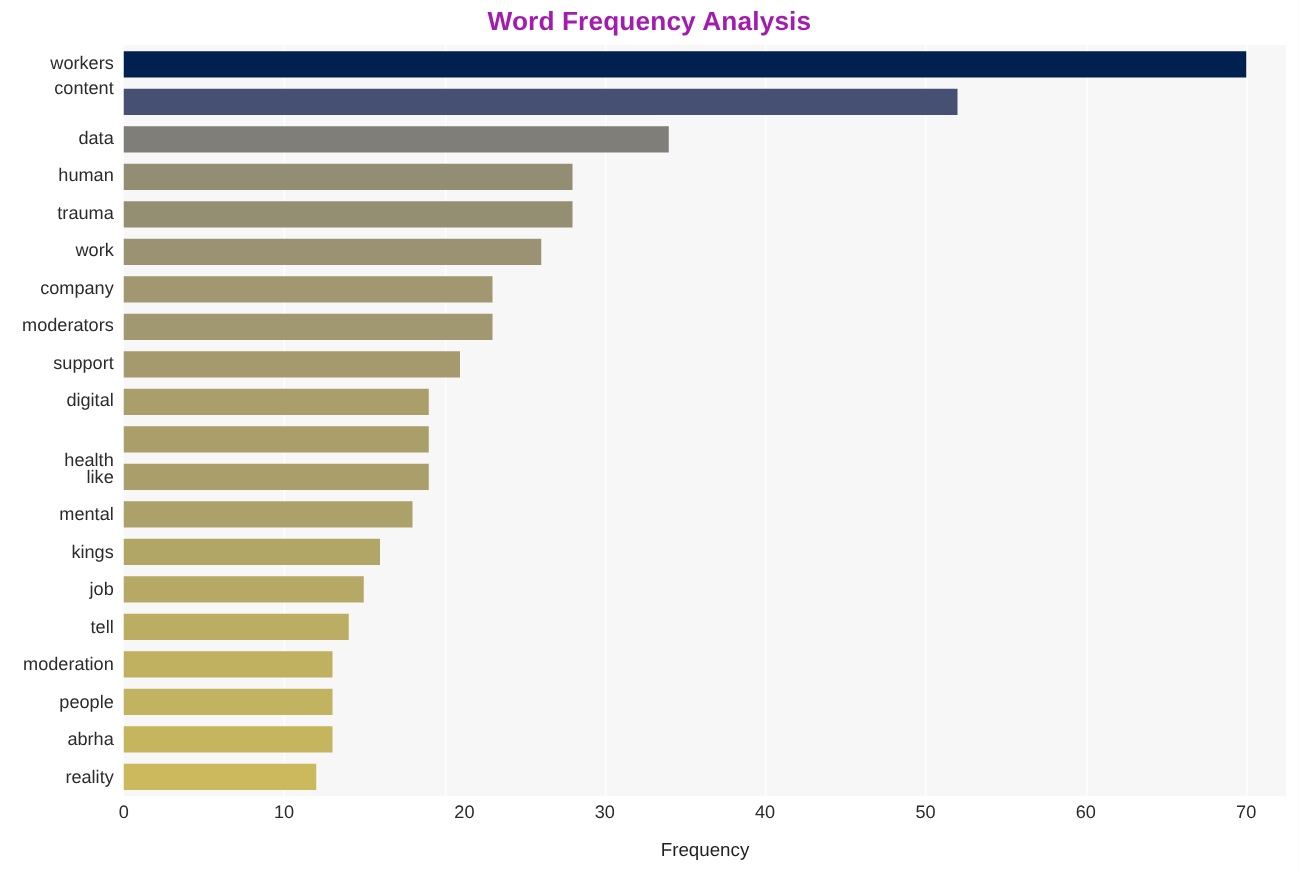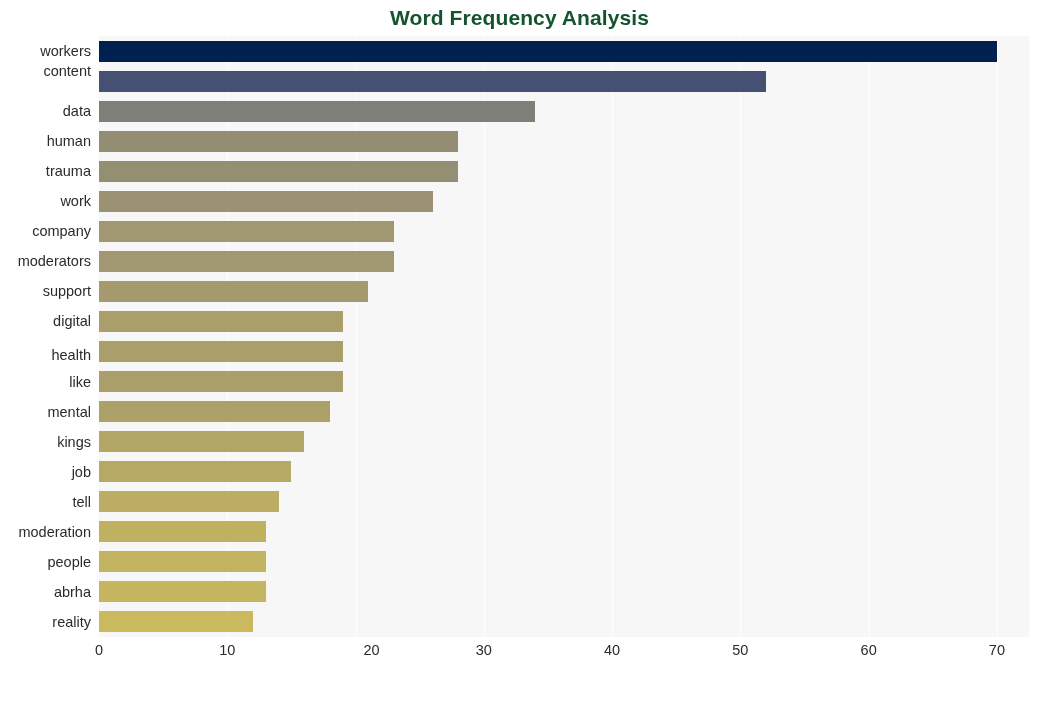--- a/index.html
+++ b/index.html
@@ -19,21 +19,21 @@
     height: 701px;
   }
   #chart-title {
     position: absolute;
     left: 0;
     top: 6px;
     width: 1039px;
     text-align: center;
     font-size: 21px;
     font-weight: bold;
-    color: #14532d;
+    color: #a21caf;
     letter-spacing: 0.1px;
   }
   #plot-area {
     position: absolute;
     left: 99px;
     top: 36px;
     width: 930px;
     height: 601px;
     background: #f7f7f7;
   }
@@ -183,21 +183,21 @@
       <div class="ylabel" style="top: 0px; height: 30.05px; line-height: 30.05px;">workers</div>
       <div class="ylabel" style="top: 20px; height: 30.05px; line-height: 30.05px;">content</div>
       <div class="ylabel" style="top: 60.1px; height: 30.05px; line-height: 30.05px;">data</div>
       <div class="ylabel" style="top: 90.15px; height: 30.05px; line-height: 30.05px;">human</div>
       <div class="ylabel" style="top: 120.2px; height: 30.05px; line-height: 30.05px;">trauma</div>
       <div class="ylabel" style="top: 150.25px; height: 30.05px; line-height: 30.05px;">work</div>
       <div class="ylabel" style="top: 180.3px; height: 30.05px; line-height: 30.05px;">company</div>
       <div class="ylabel" style="top: 210.35px; height: 30.05px; line-height: 30.05px;">moderators</div>
       <div class="ylabel" style="top: 240.4px; height: 30.05px; line-height: 30.05px;">support</div>
       <div class="ylabel" style="top: 270.45px; height: 30.05px; line-height: 30.05px;">digital</div>
-      <div class="ylabel" style="top: 304px; height: 30.05px; line-height: 30.05px; margin-left: 28px;">health</div>
+      <div class="ylabel" style="top: 318px; height: 30.05px; line-height: 30.05px; margin-left: 28px;">health</div>
       <div class="ylabel" style="top: 330.55px; height: 30.05px; line-height: 30.05px;">like</div>
       <div class="ylabel" style="top: 360.6px; height: 30.05px; line-height: 30.05px;">mental</div>
       <div class="ylabel" style="top: 390.65px; height: 30.05px; line-height: 30.05px;">kings</div>
       <div class="ylabel" style="top: 420.7px; height: 30.05px; line-height: 30.05px;">job</div>
       <div class="ylabel" style="top: 450.75px; height: 30.05px; line-height: 30.05px;">tell</div>
       <div class="ylabel" style="top: 480.8px; height: 30.05px; line-height: 30.05px;">moderation</div>
       <div class="ylabel" style="top: 510.85px; height: 30.05px; line-height: 30.05px;">people</div>
       <div class="ylabel" style="top: 540.9px; height: 30.05px; line-height: 30.05px;">abrha</div>
       <div class="ylabel" style="top: 570.95px; height: 30.05px; line-height: 30.05px;">reality</div>
     </div>
@@ -206,14 +206,15 @@
       <div class="xtick" style="left: 0px;">0</div>
       <div class="xtick" style="left: 128.276px;">10</div>
       <div class="xtick" style="left: 256.552px; margin-left: 16px;">20</div>
       <div class="xtick" style="left: 384.828px; text-align: center;">30</div>
       <div class="xtick" style="left: 513.103px;">40</div>
       <div class="xtick" style="left: 641.379px;">50</div>
       <div class="xtick" style="left: 769.655px;">60</div>
       <div class="xtick" style="left: 897.931px;">70</div>
     </div>
 
+  <div id="xaxis-label">Frequency</div>
 
 </div>
 
 </body></html>

